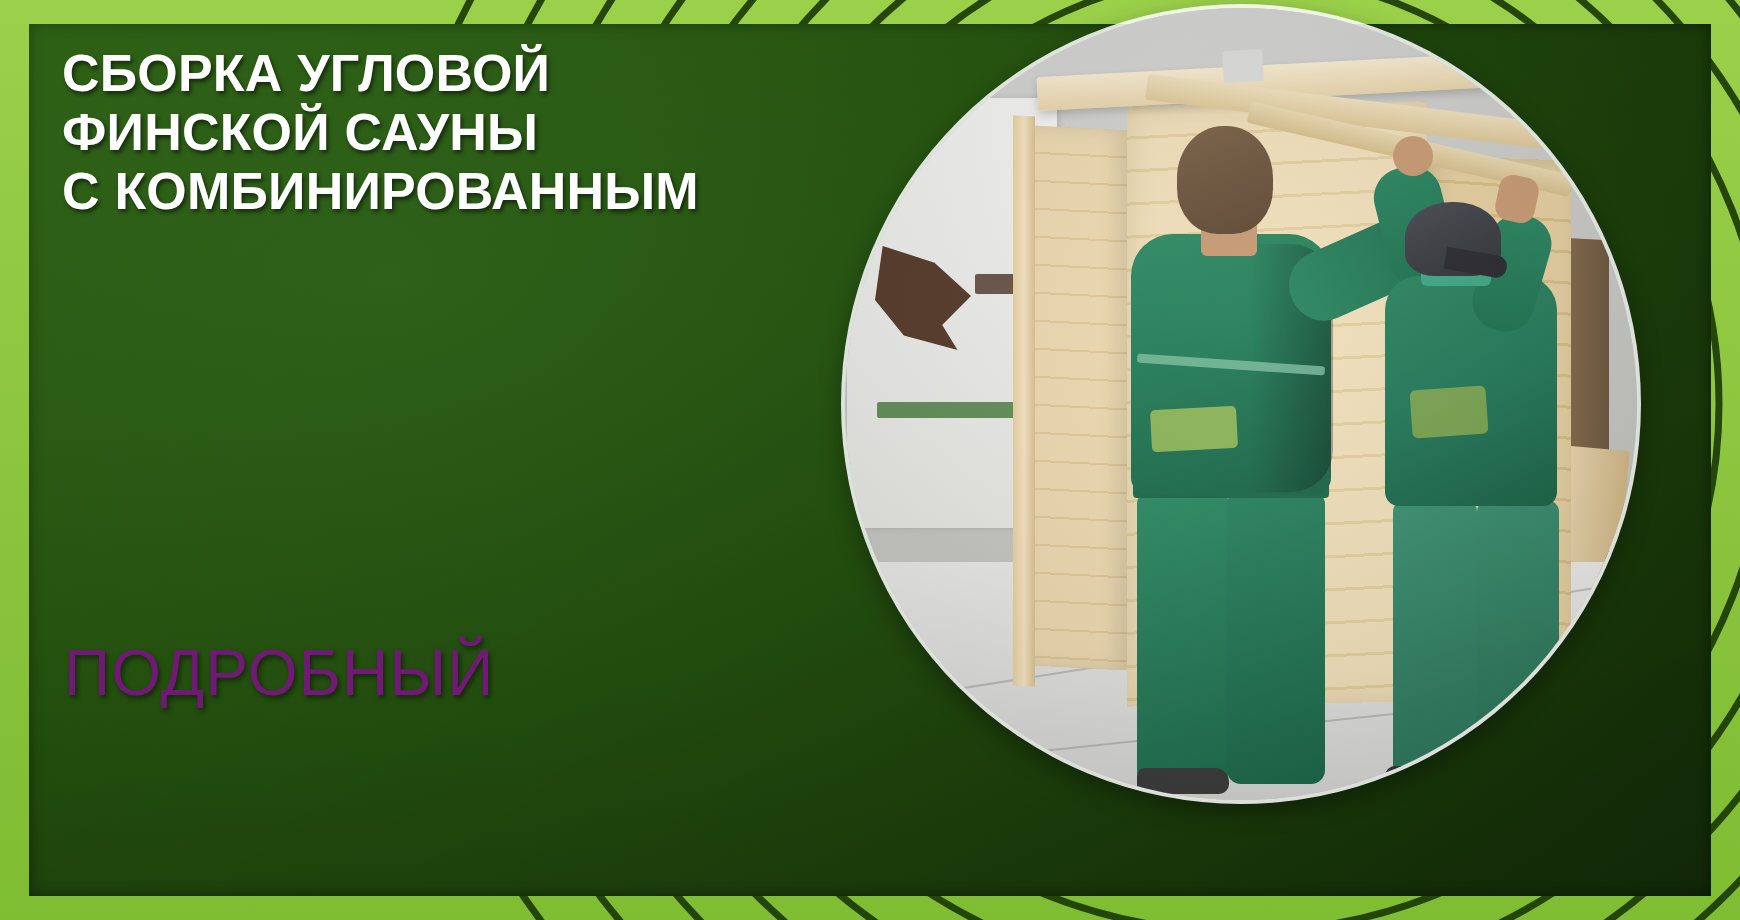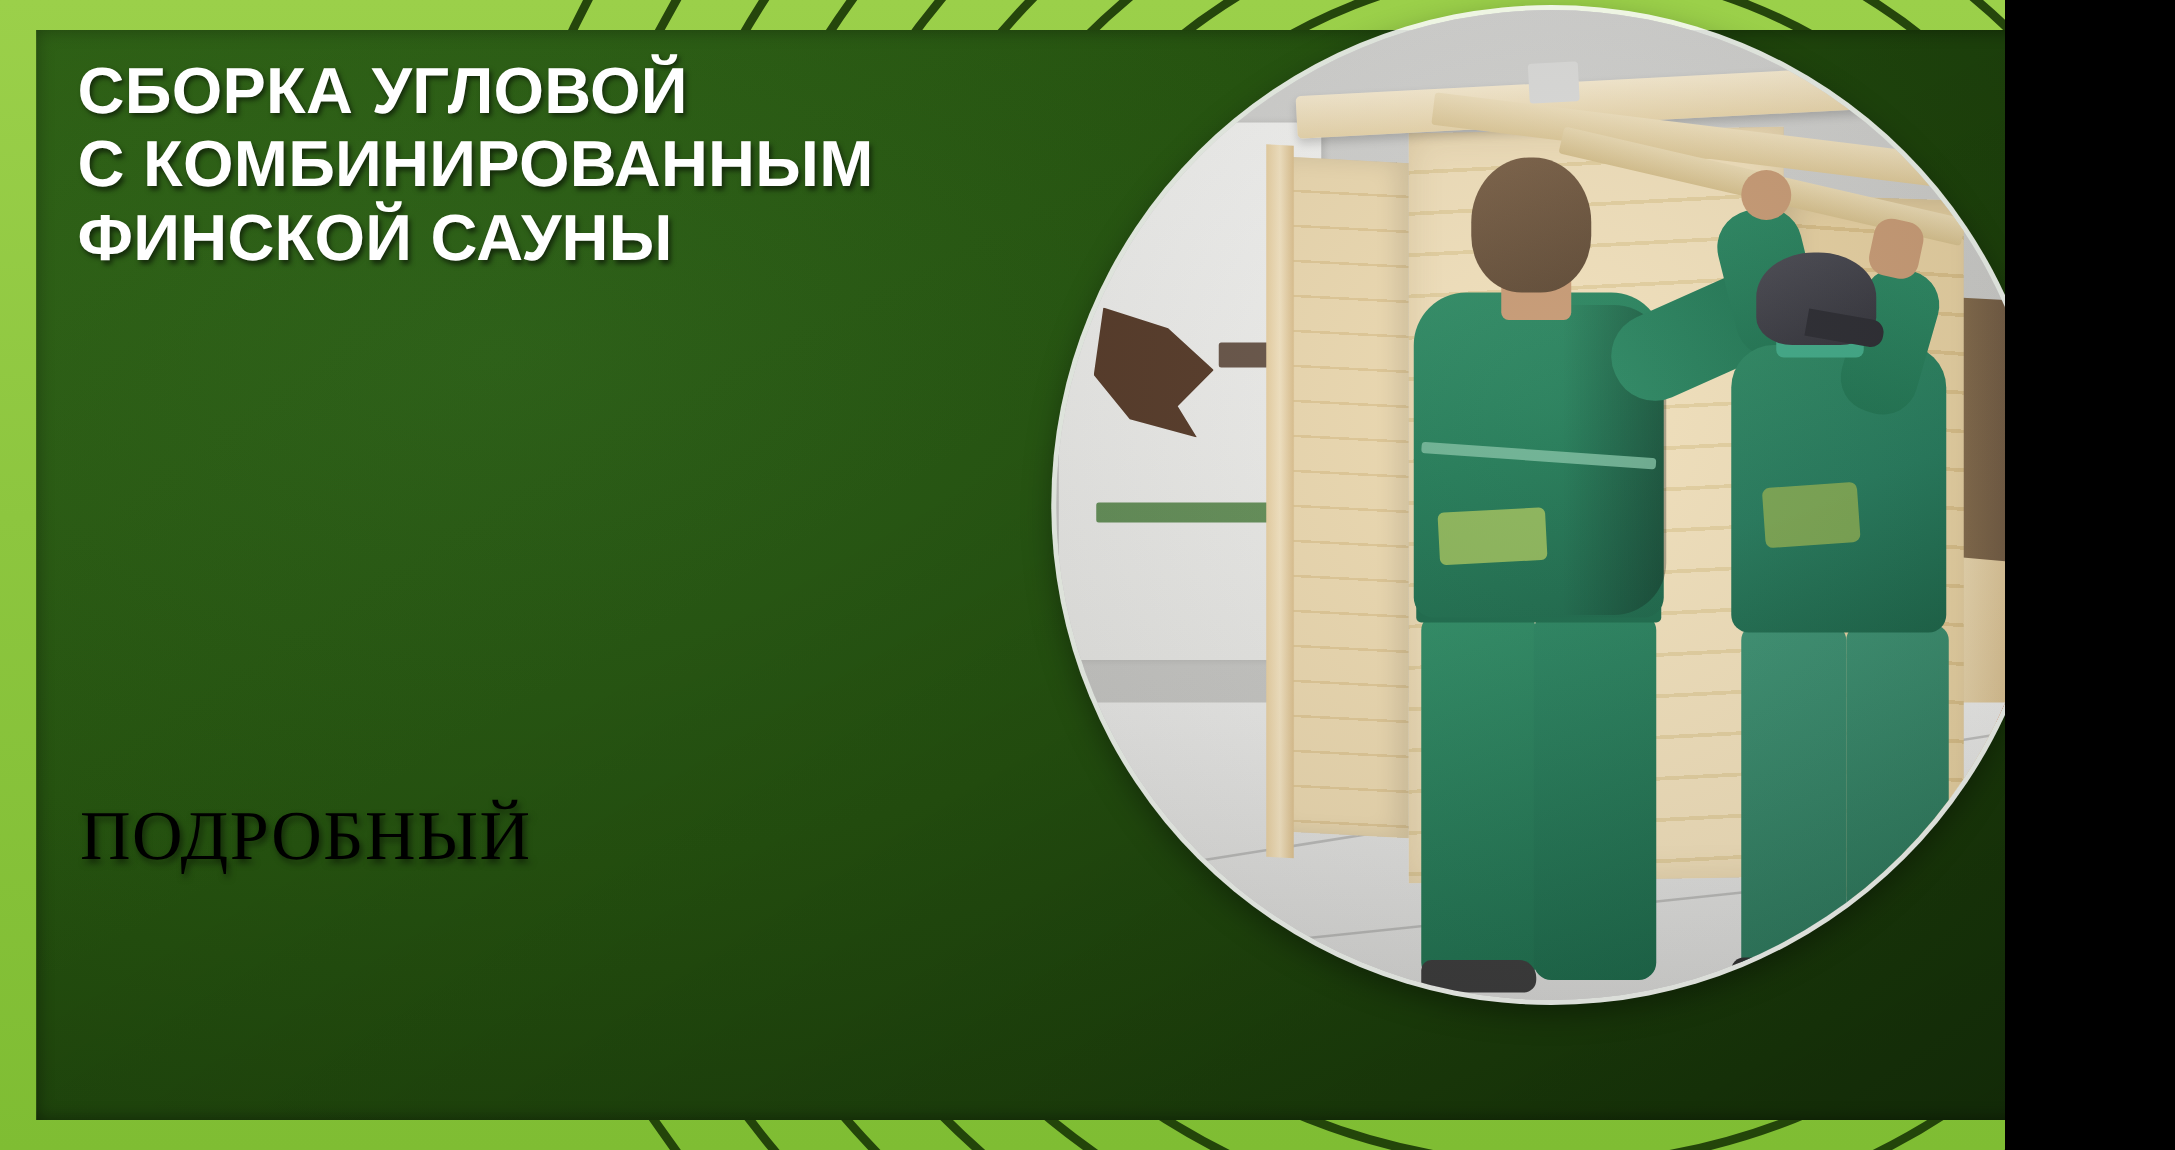--- a/index.html
+++ b/index.html
@@ -2,21 +2,21 @@
 <html><head>
 <meta charset="utf-8">
 <style>
   html, body {
     margin: 0;
     padding: 0;
     background: #000;
   }
   #stage {
     position: relative;
-    width: 1604px;
+    width: 1740px;
     height: 920px;
     overflow: hidden;
     font-family: "Liberation Sans", sans-serif;
     background: #8CC63F;
   }
 
   
   .frame-base {
     position: absolute;
     inset: 0;
@@ -64,29 +64,28 @@
     z-index: 6;
   }
   .headline div { white-space: nowrap; }
 
   
   .subtitle {
     position: absolute;
     left: 64px;
     top: 636px;
     width: 700px;
-    color: #000000;
+    color: #701a75;
     font-weight: normal;
-    font-size: 56px;
+    font-size: 64px;
     line-height: 1.18;
     letter-spacing: 1.2px;
     text-transform: uppercase;
     text-shadow: 2px 3px 5px rgba(0,0,0,0.5);
     z-index: 6;
-    font-family: Liberation Serif, serif;
   }
   .subtitle div { white-space: nowrap; }
 
   
   .photo {
     position: absolute;
     left: 845px;
     top: 8px;
     width: 792px;
     height: 792px;
@@ -354,22 +353,22 @@
       </g>
     </svg>
   </div>
 
   <div class="panel">
     <div class="panel-sheen"></div>
   </div>
 
   <div class="headline">
     <div>СБОРКА УГЛОВОЙ</div>
+    <div>ФИНСКОЙ САУНЫ</div>
     <div>С КОМБИНИРОВАННЫМ</div>
-    <div>ФИНСКОЙ САУНЫ</div>
   </div>
 
   <div class="subtitle">
     <div>ПОДРОБНЫЙ</div>
   </div>
 
   <div class="photo">
     <div class="photo-inner">
       <div class="ph-wall"></div>
 

